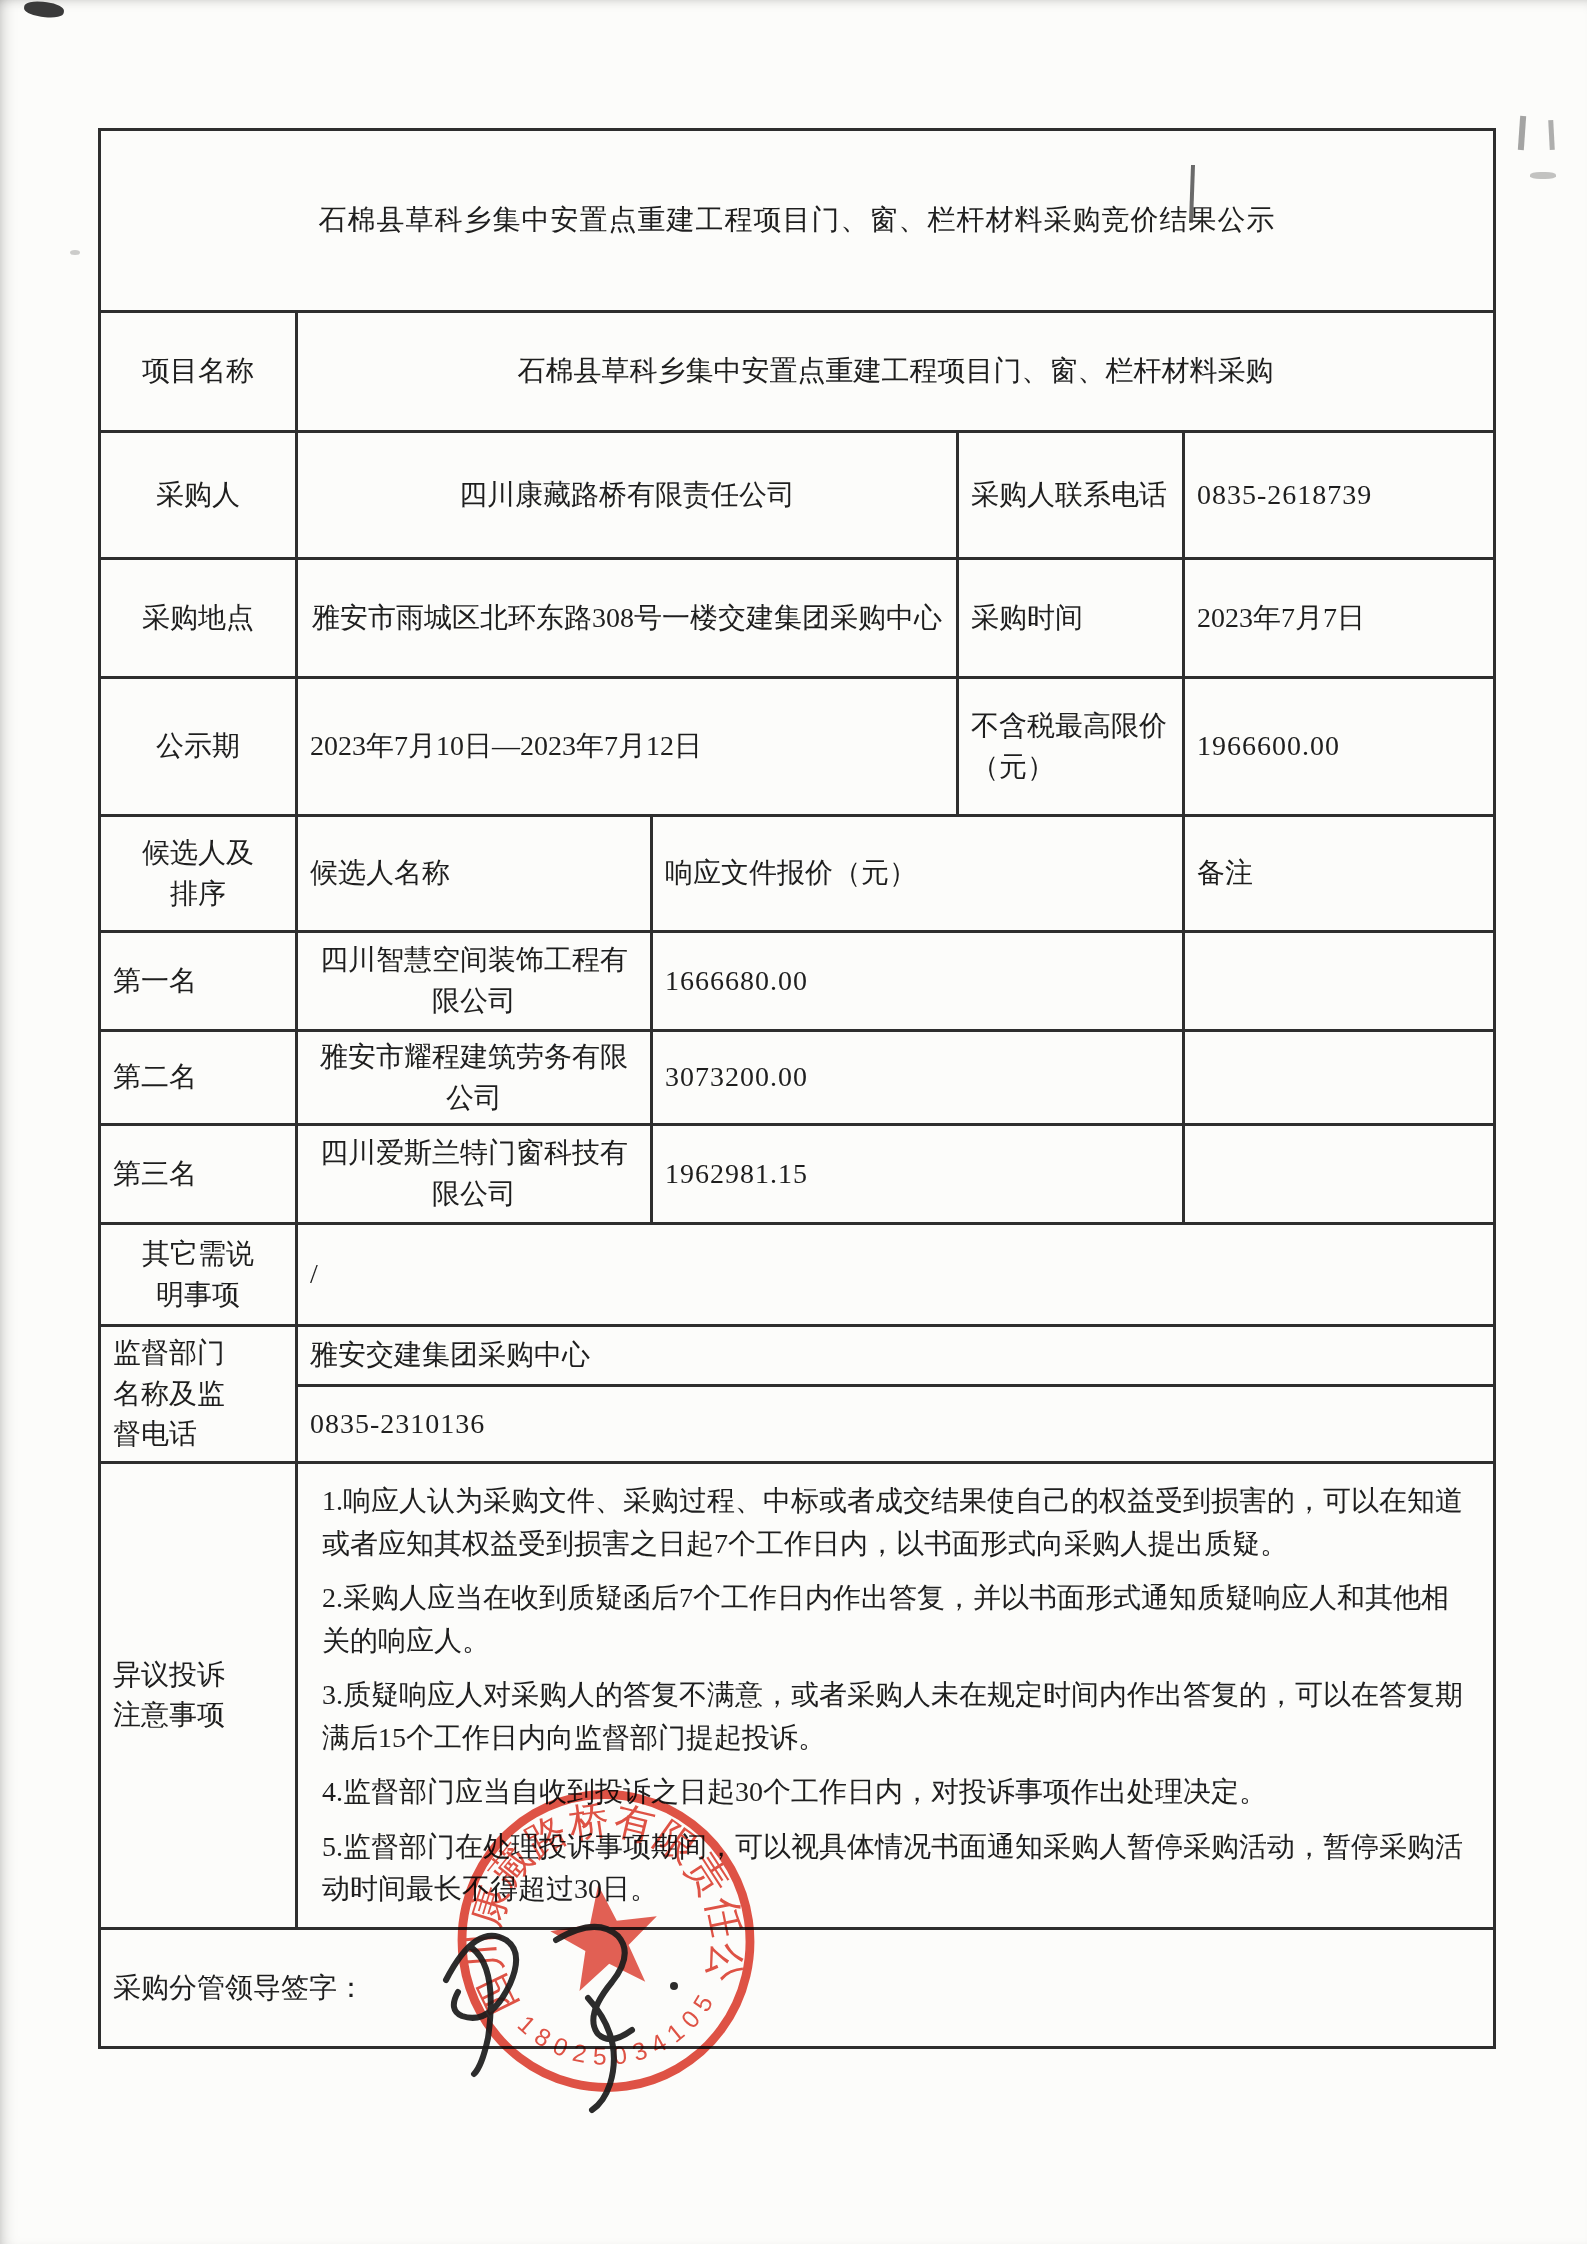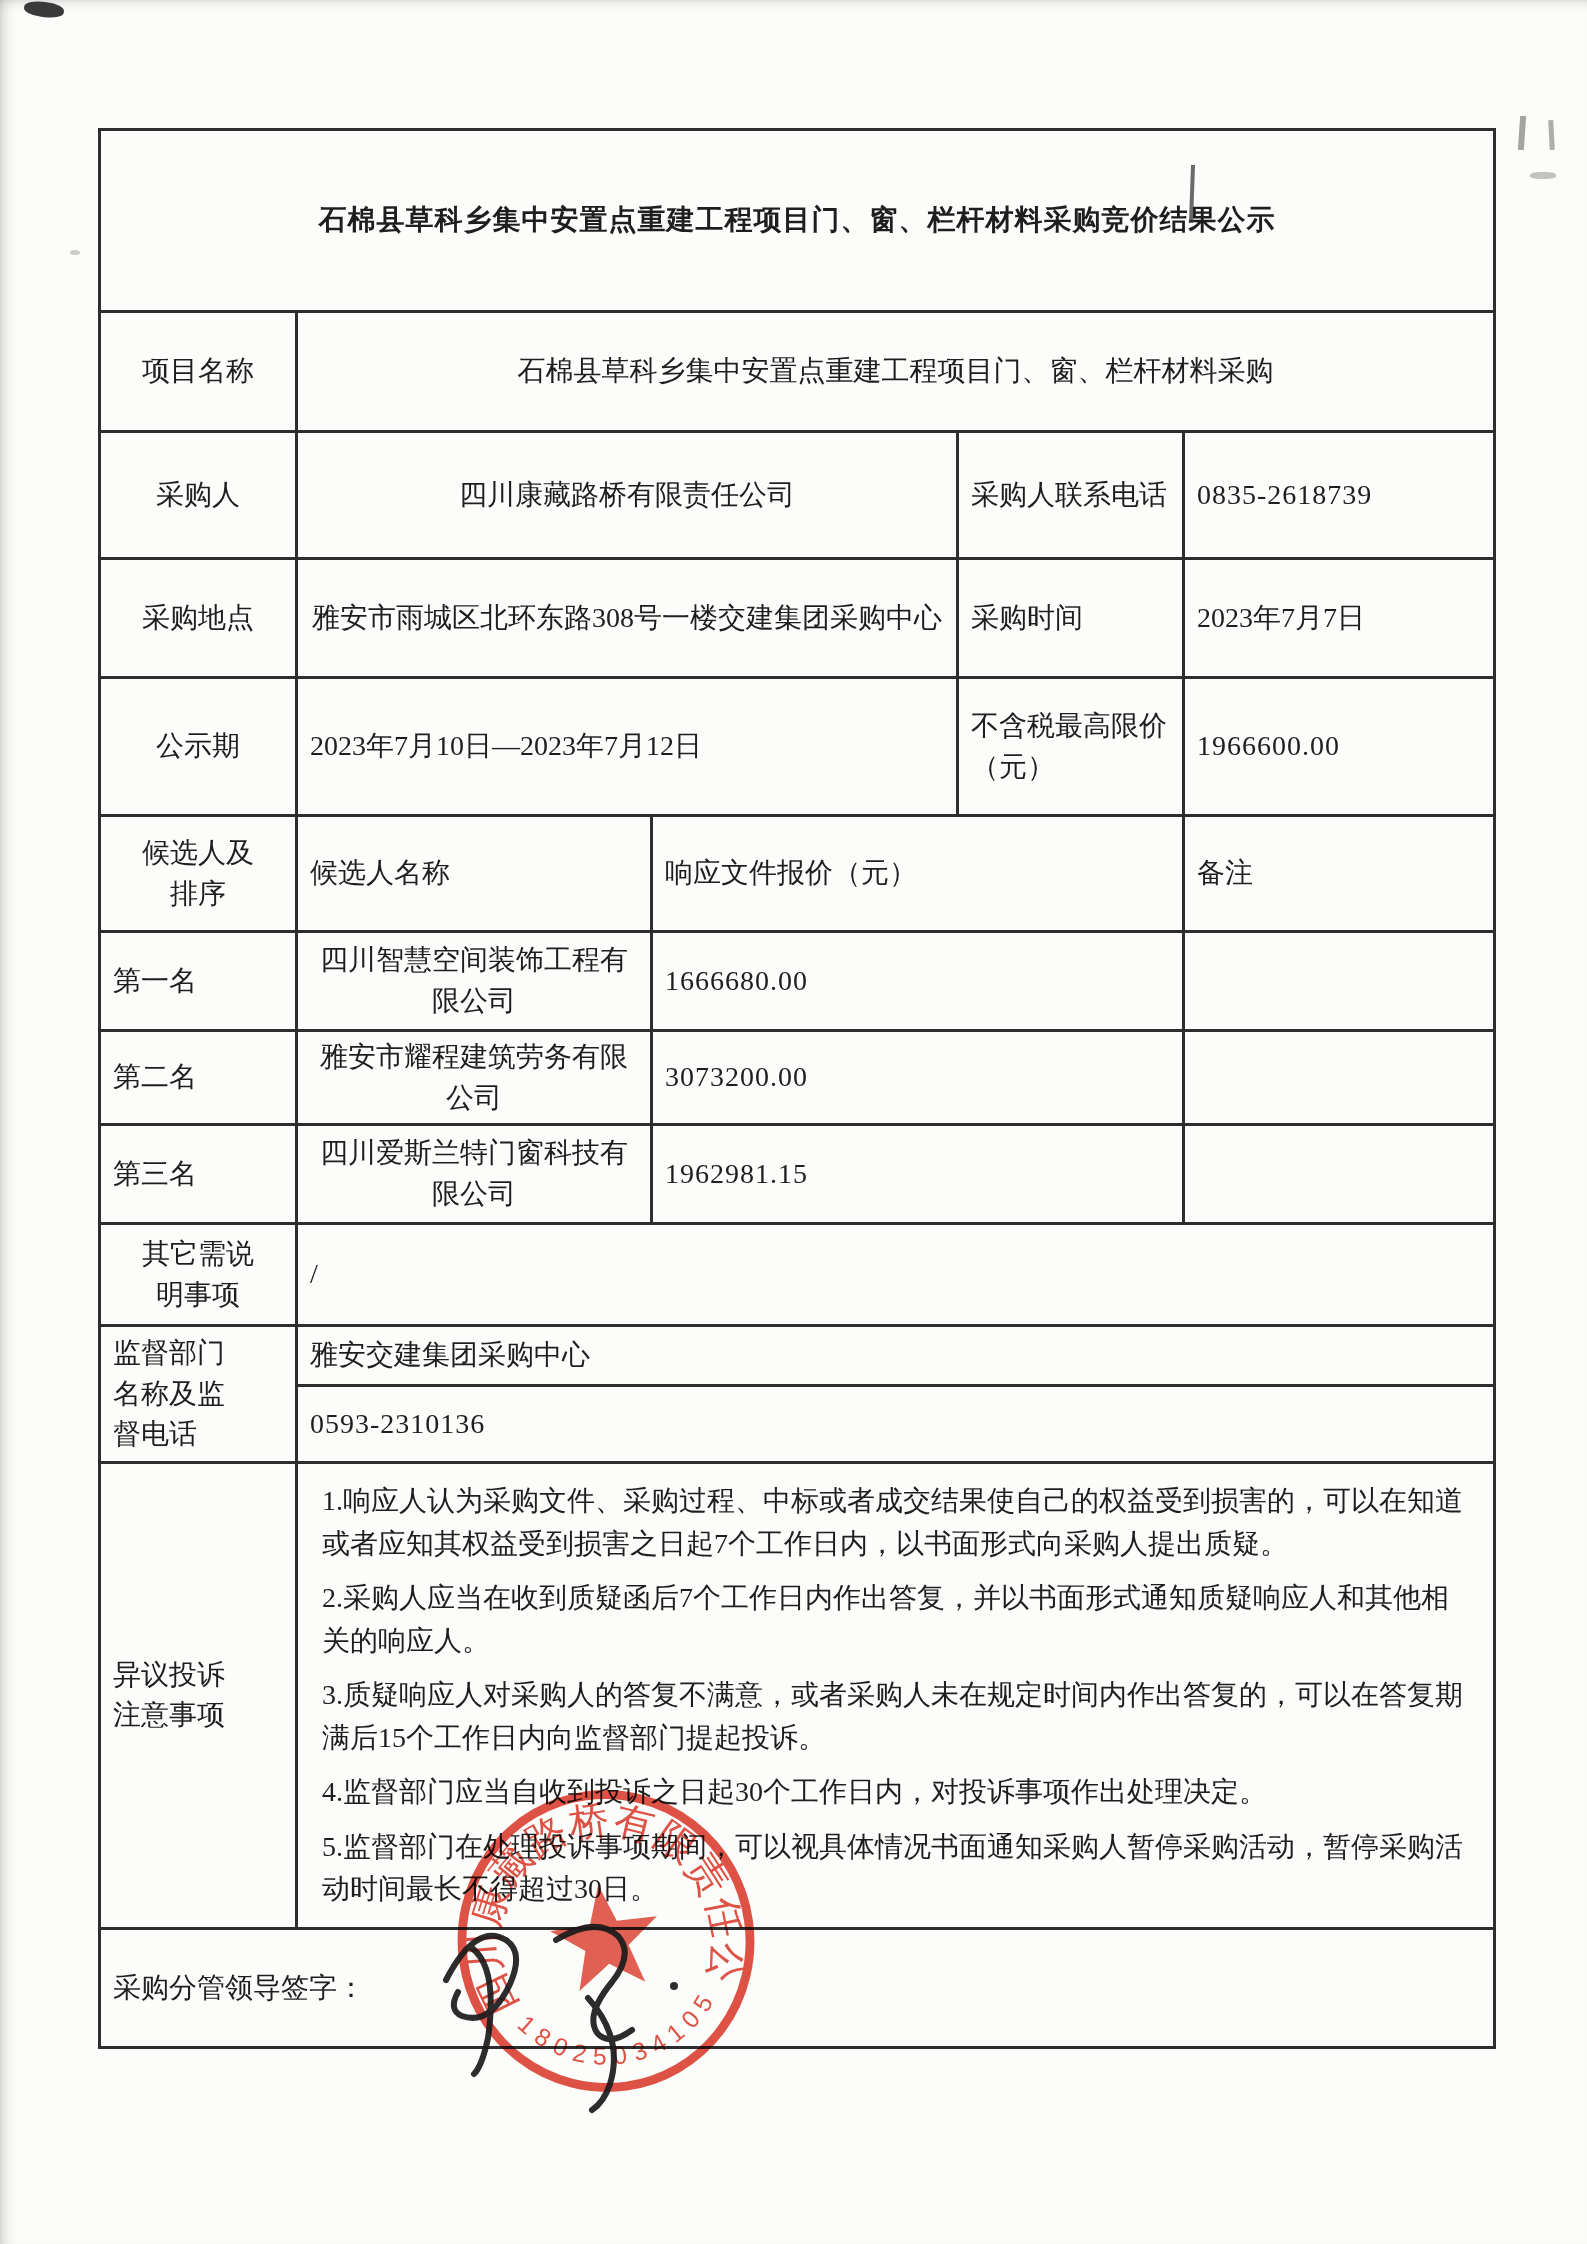--- a/index.html
+++ b/index.html
@@ -23,21 +23,21 @@
     border:3px solid #2e2e2e;
     padding:4px 12px;
     font-size:28px;
     line-height:1.45;
     vertical-align:middle;
     overflow:hidden;
     word-break:break-all;
   }
   td.title-cell {
     font-family:"Liberation Sans", sans-serif;
-    font-weight:bold;
+    font-weight:normal;
     font-size:40px;
     line-height:1.55;
     text-align:center;
     padding:18px 34px;
     letter-spacing:1px;
   }
   .c { }
   .l { text-align:center; }
   .num { letter-spacing:1px; }
   .w4 { display:inline-block; max-width:4.6em; vertical-align:middle; }
@@ -146,21 +146,21 @@
     <tr style="height:102px">
       <td class="l"><span class="w4">其它需说明事项</span></td>
       <td colspan="4" class="c">/</td>
     </tr>
 
     <tr style="height:60px">
       <td rowspan="2" class="c"><span class="w4">监督部门名称及监督电话</span></td>
       <td colspan="4" class="c">雅安交建集团采购中心</td>
     </tr>
     <tr style="height:77px">
-      <td colspan="4" class="c num">0593-2310136</td>
+      <td colspan="4" class="c num">0835-2310136</td>
     </tr>
 
     <tr style="height:405px">
       <td class="c"><span class="w4">异议投诉注意事项</span></td>
       <td colspan="4" class="obj-cell">
         <p>1.响应人认为采购文件、采购过程、中标或者成交结果使自己的权益受到损害的，可以在知道或者应知其权益受到损害之日起7个工作日内，以书面形式向采购人提出质疑。</p>
         <p>2.采购人应当在收到质疑函后7个工作日内作出答复，并以书面形式通知质疑响应人和其他相关的响应人。</p>
         <p>3.质疑响应人对采购人的答复不满意，或者采购人未在规定时间内作出答复的，可以在答复期满后15个工作日内向监督部门提起投诉。</p>
         <p>4.监督部门应当自收到投诉之日起30个工作日内，对投诉事项作出处理决定。</p>
         <p>5.监督部门在处理投诉事项期间，可以视具体情况书面通知采购人暂停采购活动，暂停采购活动时间最长不得超过30日。</p>

